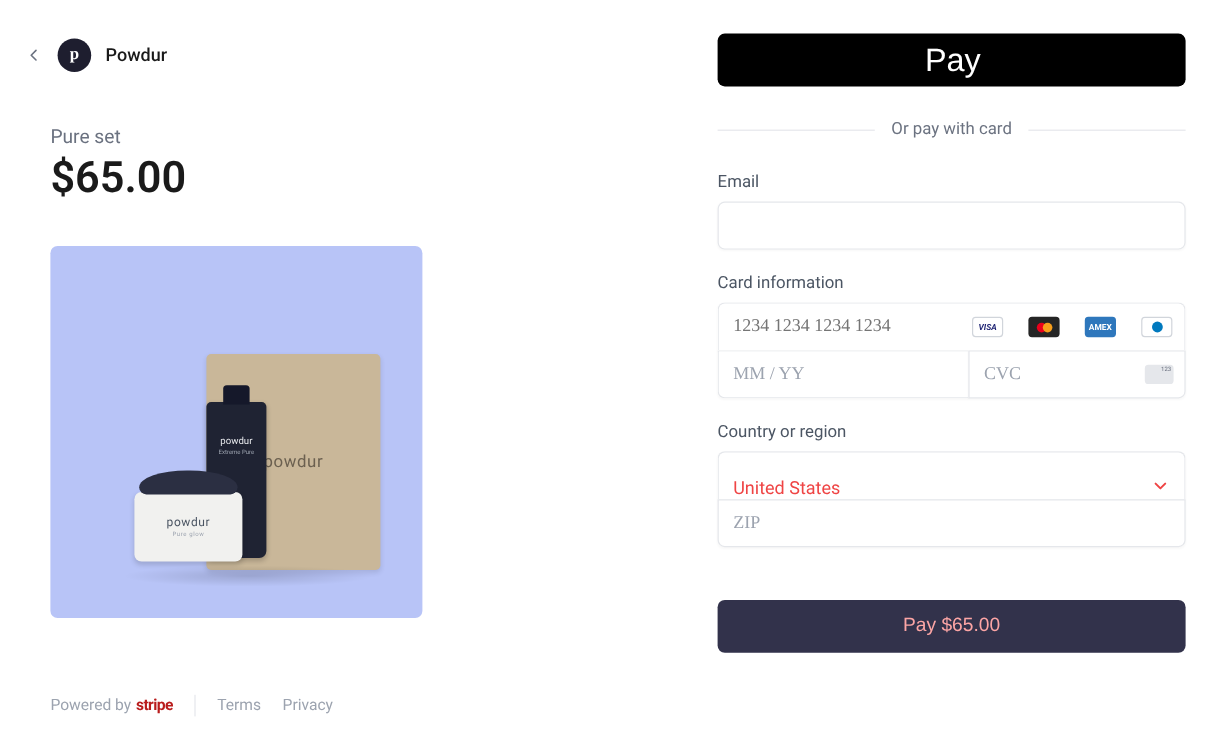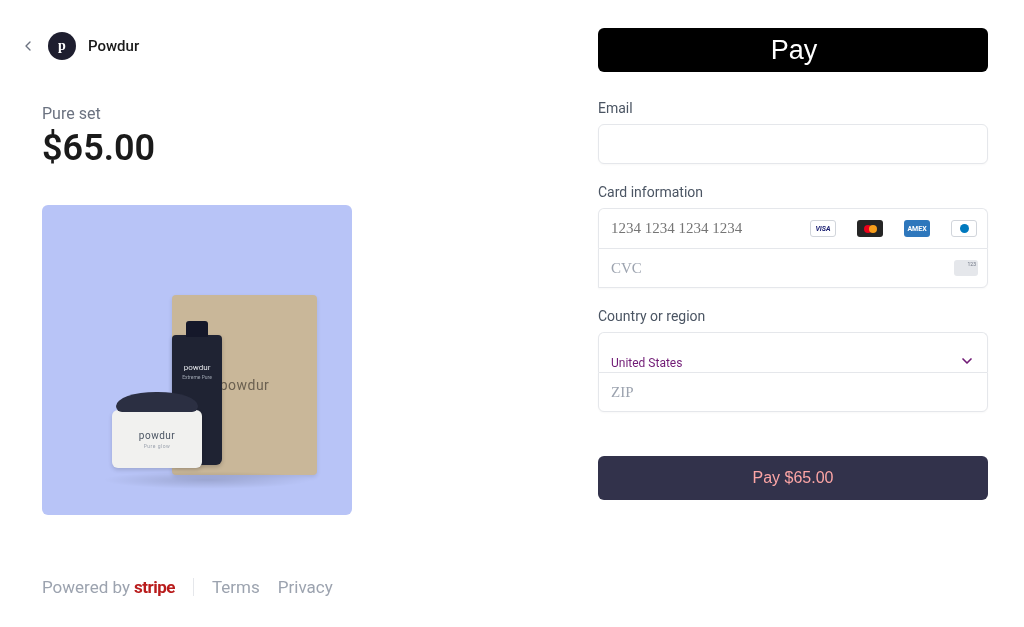--- a/index.html
+++ b/index.html
@@ -140,21 +140,21 @@
     background: radial-gradient(ellipse at center, rgba(0,0,0,0.15), transparent 70%);
   }
 
   .footer-row {
     margin-top: auto;
     margin-left: 22px;
     display: flex;
     align-items: center;
     gap: 18px;
     color: #9ca3af;
-    font-size: 17px;
+    font-size: 13px;
   }
   .footer-row .powered { display:flex; align-items:center; gap:4px;}
   .footer-row .stripe { font-weight:700; color:#b91c1c; letter-spacing:-0.5px;}
   .footer-row .divider { width:1px; height:18px; background:#e5e7eb;}
   .footer-row .link { cursor:pointer; }
 
   
   .apple-pay {
     width: 100%;
     height: 44px;
@@ -250,21 +250,21 @@
     background:#e5e7eb;
     display:flex; align-items:flex-start; justify-content:flex-end;
     padding:1px 2px; font-size:5px; color:#6b7280;
   }
 
   .country-group .select-row {
     border-radius:6px 6px 0 0; border-bottom:none;
     display:flex; align-items:center; justify-content:space-between;
     cursor:pointer;
   }
-  .country-group .select-row span { font-size:12px; color:#701a75;margin-top:20px;}
+  .country-group .select-row span { font-size:15px; color:#ef4444;margin-top:20px;}
   .chevron { color:#1a1a1a; }
   .country-group .zip-input { border-radius:0 0 6px 6px;}
 
   .pay-button {
     width:100%; height:44px;
     background:#32324b;
     color:#fca5a5;
     border:none; border-radius:6px;
     font-size:16px; font-weight:500;
     cursor:pointer;
@@ -320,20 +320,25 @@
       <span class="link">Privacy</span>
     </div>
   </div>
 
   <div class="right">
     <button class="apple-pay">
       <span class="apple-icon"></span>
       <span class="pay-text">Pay</span>
     </button>
 
+    <div class="or-row">
+      <div class="line"></div>
+      <span class="or-text">Or pay with card</span>
+      <div class="line"></div>
+    </div>
 
     <div class="field-group">
       <label class="form-label">Email</label>
       <input type="text" class="text-input" value="" style="">
     </div>
 
     <div class="field-group card-group">
       <label class="form-label">Card information</label>
       <div class="card-number-row">
         <input type="text" placeholder="1234 1234 1234 1234" style="">
@@ -345,20 +350,21 @@
                 <span class="y"></span>
               </div>
             </div>
           <div class="brand amex">AMEX</div>
           <div class="brand disc">
               <div class="disc-dot"></div>
             </div>
         </div>
       </div>
       <div class="row2">
+        <input type="text" class="half-input left-h" placeholder="MM / YY" style="">
         <div class="cvc-wrap">
           <input type="text" class="half-input right-h" placeholder="CVC" style="">
           <div class="cvc-icon">123</div>
         </div>
       </div>
     </div>
 
 
     <div class="field-group country-group">
       <label class="form-label">Country or region</label>

